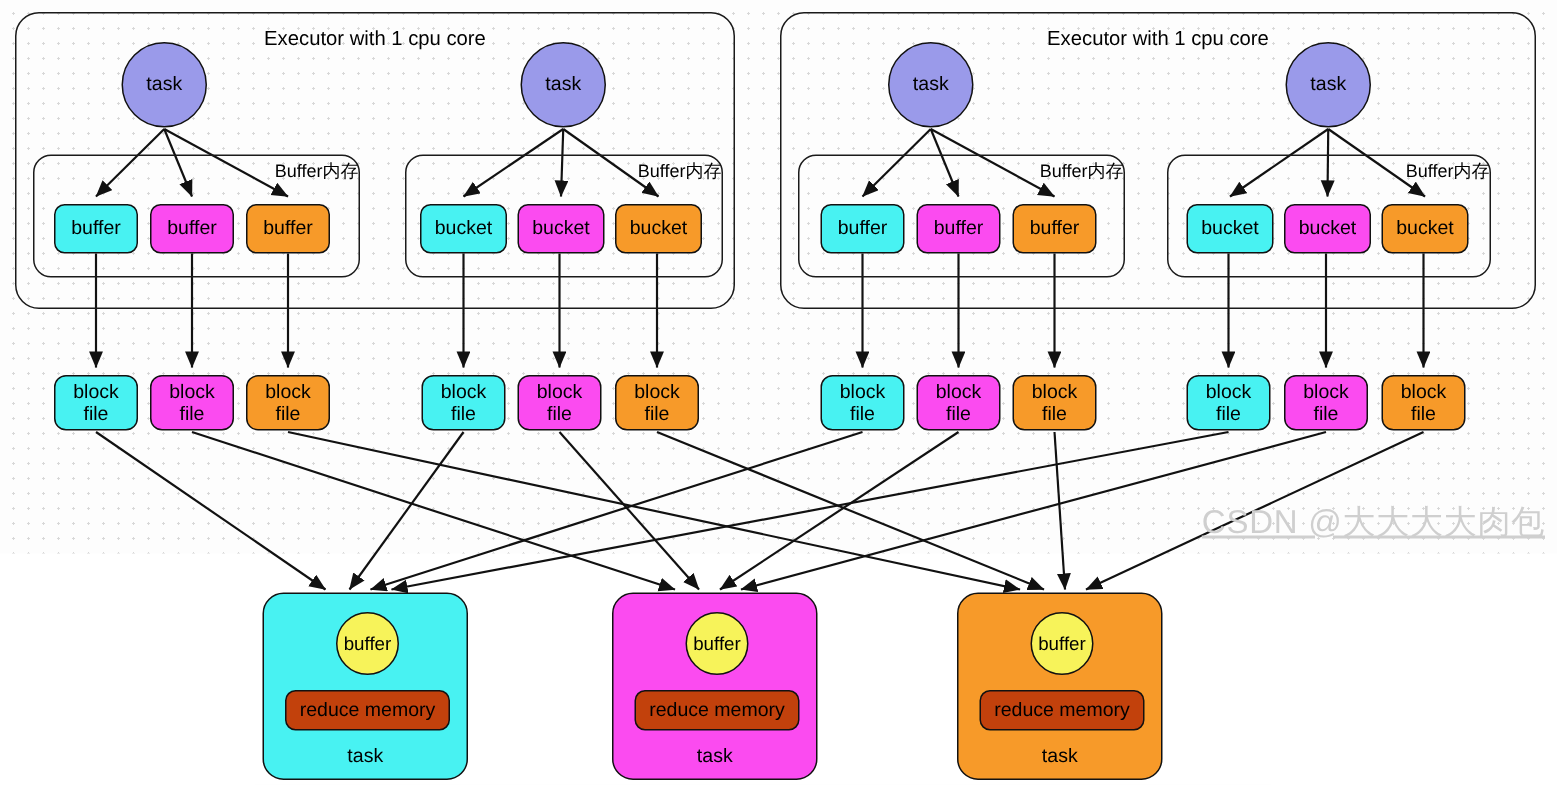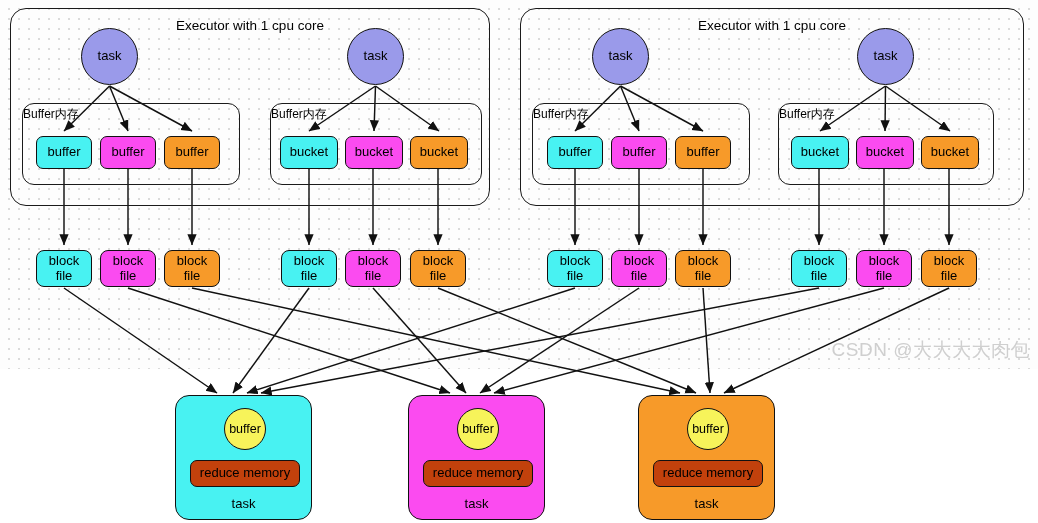--- a/index.html
+++ b/index.html
@@ -26,21 +26,21 @@
   }
   .exec-title{
     position:absolute;top:9px;left:0;width:100%;text-align:center;
     font-size:13.5px;color:#000;
   }
   
   .bufmem{
     border:1.2px solid #1a1a1a;border-radius:12px;background:transparent;
   }
   .bufmem-title{
-    position:absolute;top:4px;left:0;width:100%;text-align:left;
+    position:absolute;top:4px;left:0;width:100%;text-align:right;
     font-size:12px;color:#000;
   }
   .task-circle{
     border-radius:50%;border:1.4px solid #111;
     font-size:13px;
   }
   .buf-box{
     border:1.5px solid #111;border-radius:7px;font-size:13px;
   }
   .block-box{
@@ -53,22 +53,22 @@
   .reduce-label{
     position:absolute;bottom:7px;left:0;width:100%;text-align:center;font-size:13px;
   }
   .yellow-buffer{
     border-radius:50%;border:1.5px solid #111;background:#f7f35a;font-size:12.5px;
   }
   .reduce-mem{
     border:1.6px solid #111;border-radius:7px;background:#c2410c;font-size:13px;
   }
   .watermark{
-    position:absolute;right:8px;bottom:6px;color:#cfcfcf;font-size:19px;
-    letter-spacing:.5px;white-space:nowrap;user-select:none;
+    position:absolute;right:8px;bottom:6px;color:#cfcfcf;font-size:22px;
+    letter-spacing:.5px;white-space:nowrap;user-select:none;text-decoration:underline;
   }
 </style>
 </head>
 <body>
 
 <div id="stage">
 
   <svg class="layer">
     <defs>
       <marker id="ah" markerWidth="9" markerHeight="9" refX="7.4" refY="3.2" orient="auto" markerUnits="strokeWidth">

